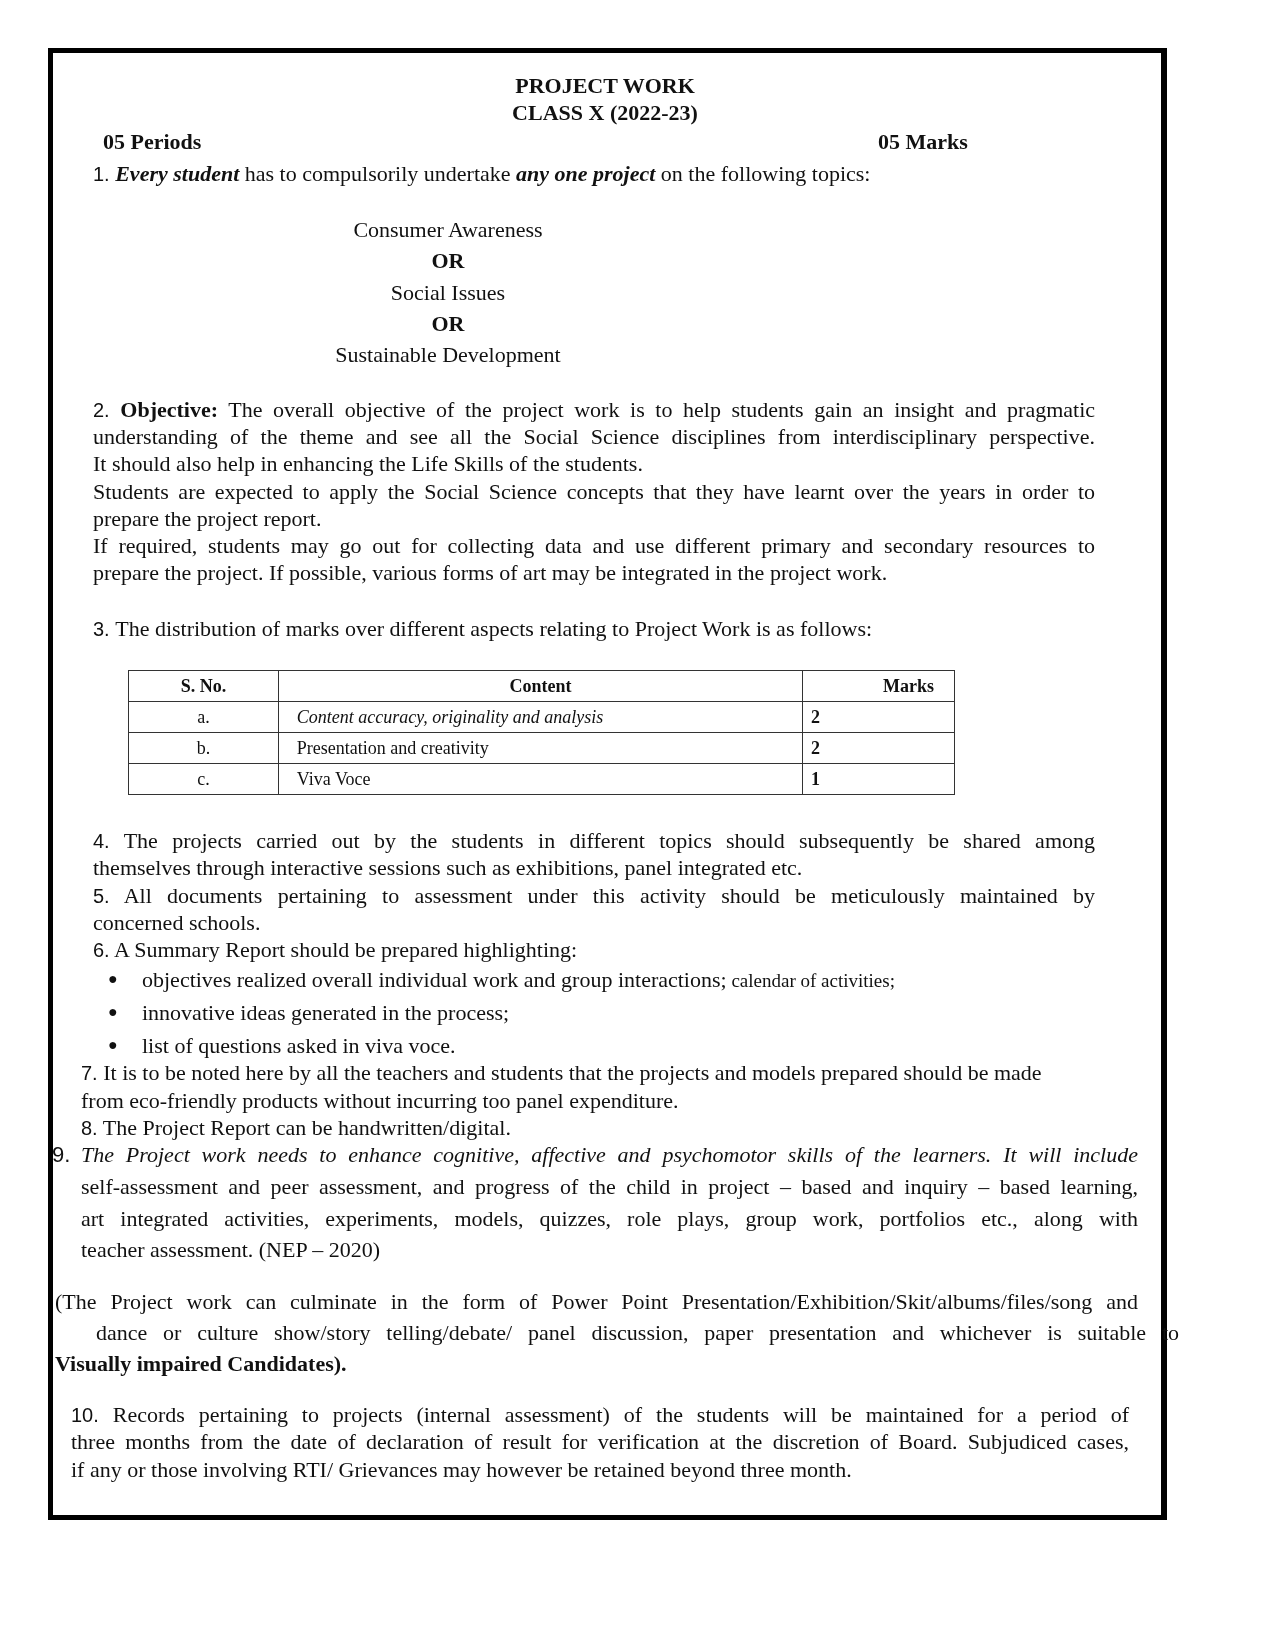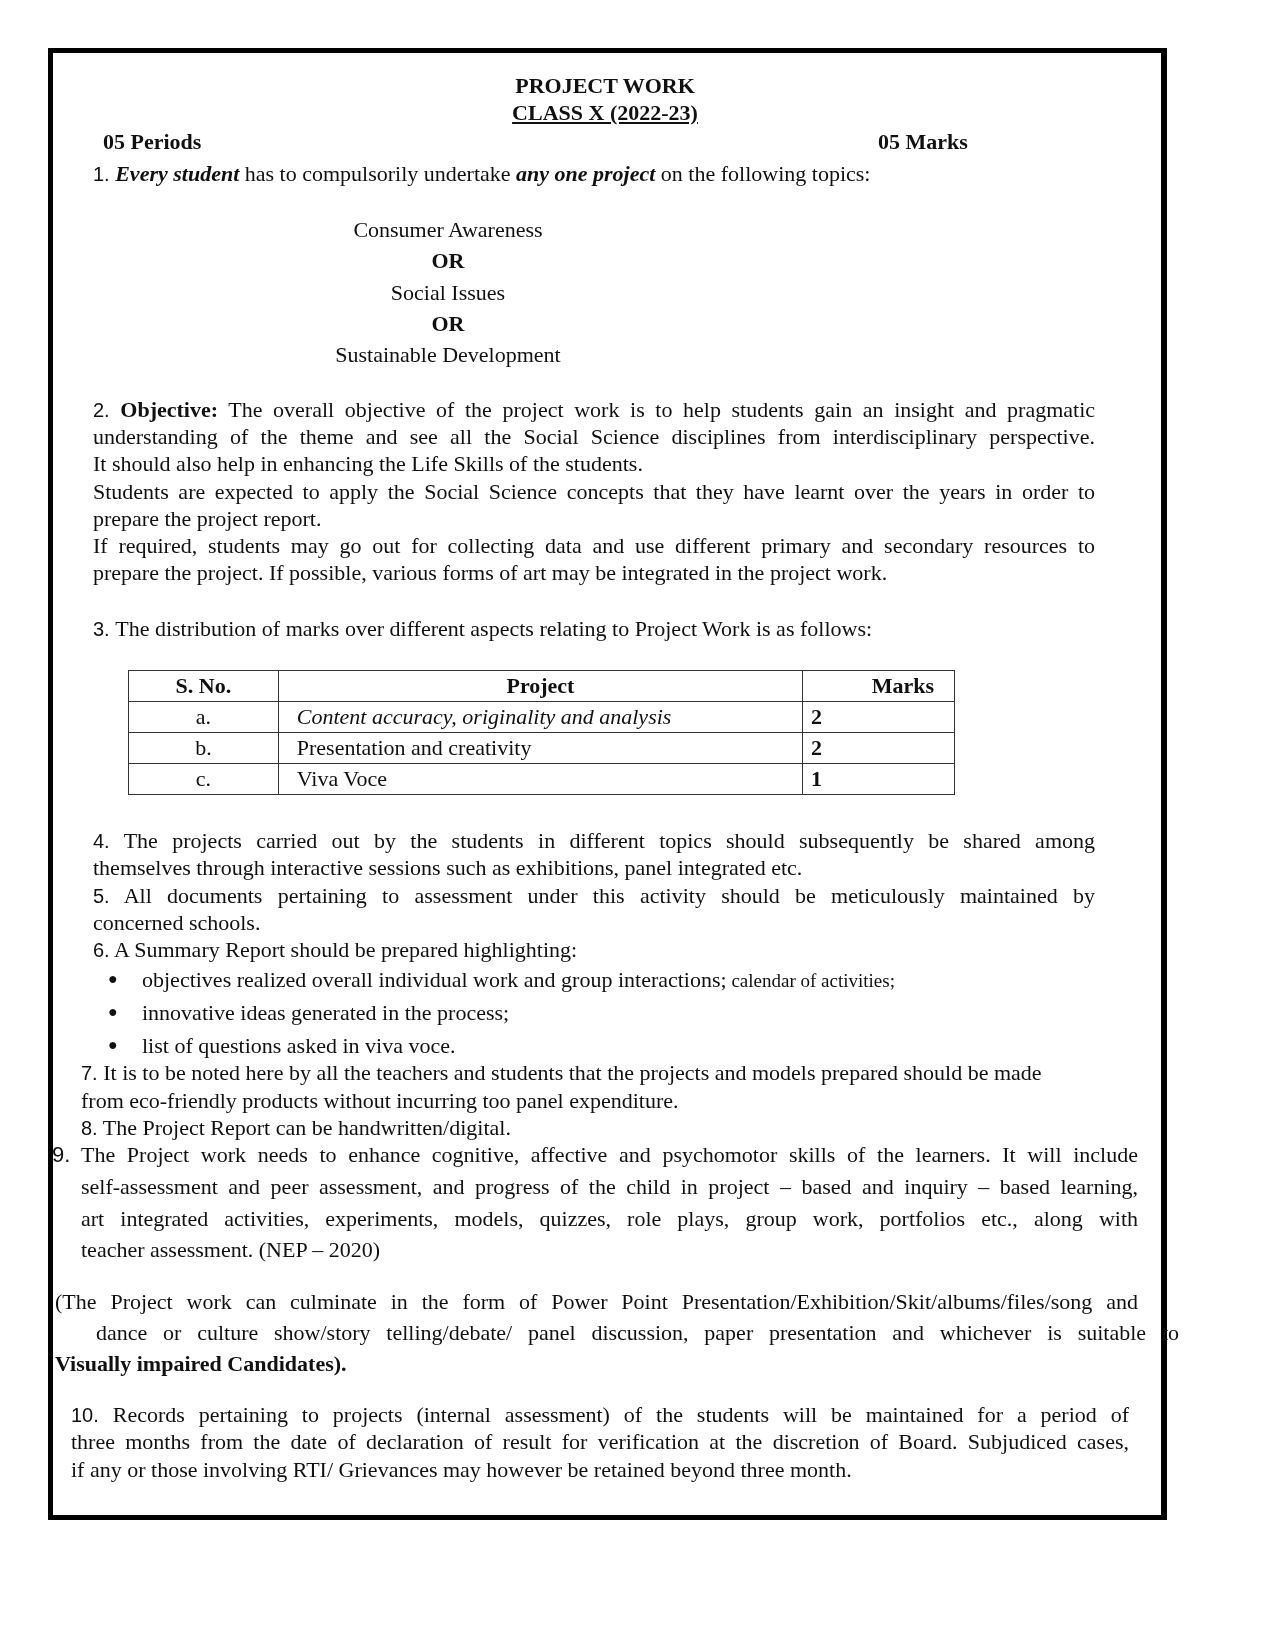--- a/index.html
+++ b/index.html
@@ -8,33 +8,33 @@
   .frame { position: absolute; left: 48px; top: 48px; width: 1108px; height: 1462px;
            border: 5px solid #000; border-right-width: 6px; }
   .abs { position: absolute; white-space: nowrap; }
   .t { font-size: 22px; line-height: 27px; }
   .b { font-weight: bold; }
   .bi { font-weight: bold; font-style: italic; }
   .num { font-family: "Liberation Sans", "DejaVu Sans", sans-serif; font-size: 20px; }
   .center { text-align: center; }
   .jline { text-align: justify; text-align-last: justify; white-space: normal; }
   table.marks { position: absolute; left: 128px; top: 670px; width: 827px;
-                border-collapse: collapse; font-size: 22px; }
+                border-collapse: collapse; font-size: 18px; }
   table.marks td, table.marks th { border: 1.5px solid #333; height: 30px; padding: 0 0 0 8px; }
   table.marks th { font-weight: bold; }
   .small { font-size: 19px; }
   .bullet { position: absolute; font-size: 16px; }
 </style>
 </head>
 <body>
 
 <div class="frame"></div>
 
 <div class="abs t b center" style="left:0;width:1210px;top:72px;">PROJECT WORK</div>
-<div class="abs t b center" style="left:0;width:1210px;top:99px;text-decoration:underline;">CLASS X (2022-23)</div>
+<div class="abs t b center" style="left:0;width:1210px;top:99px;">CLASS X (2022-23)</div>
 <div class="abs t b" style="left:103px;top:128px;">05 Periods</div>
 <div class="abs t b" style="left:878px;top:128px;">05 Marks</div>
 
 <div class="abs t" style="left:93px;top:160px;">
   <span class="num">1.</span>
   <span class="bi">Every student</span><span> has to compulsorily undertake </span><span class="bi">any one project</span><span> on the following topics:</span>
 </div>
 
 <div class="abs t center" style="left:248px;width:400px;top:216px;">Consumer Awareness</div>
 <div class="abs t b center" style="left:248px;width:400px;top:247px;">OR</div>
@@ -58,21 +58,21 @@
 
 <table class="marks">
   <colgroup>
     <col style="width:150px">
       <col style="width:525px">
       <col style="width:152px">
   </colgroup>
   <tbody>
       <tr>
     <th style="text-align:center;padding:0;">S. No.</th>
-    <th style="text-align:center;padding:0;">Project</th>
+    <th style="text-align:center;padding:0;">Content</th>
     <th style="text-align:right;padding-right:20px;">Marks</th>
   </tr>
   <tr>
     <td style="text-align:center;padding:0;">a.</td>
     <td style="padding-left:18px;font-style:italic;">Content accuracy, originality and analysis</td>
     <td class="b">2</td>
   </tr>
   <tr>
     <td style="text-align:center;padding:0;">b.</td>
     <td style="padding-left:18px;font-family:Liberation Serif, serif;">Presentation and creativity</td>
@@ -111,21 +111,21 @@
 <div class="abs t" style="left:81px;top:1059px;">
   <span class="num">7.</span> <span>It is to be noted here by all the teachers and students that the projects and models prepared should be made</span>
 </div>
 <div class="abs t" style="left:81px;top:1087px;">from eco-friendly products without incurring too panel expenditure.</div>
 
 <div class="abs t" style="left:81px;top:1114px;">
   <span class="num">8.</span> <span>The Project Report can be handwritten/digital.</span>
 </div>
 
 <div class="abs num" style="left:52px;top:1141px;font-size:22px;line-height:27px;">9.</div>
-<div class="abs t jline" style="left:81px;width:1057px;top:1141px;">The Project work needs to enhance cognitive, affective and psychomotor skills of the learners. It will include</div>
+<div class="abs t jline" style="left:81px;width:1057px;top:1141px;font-style:italic;">The Project work needs to enhance cognitive, affective and psychomotor skills of the learners. It will include</div>
 <div class="abs t jline" style="left:81px;width:1057px;top:1173px;">self-assessment and peer assessment, and progress of the child in project – based and inquiry – based learning,</div>
 <div class="abs t jline" style="left:81px;width:1057px;top:1205px;">art integrated activities, experiments, models, quizzes, role plays, group work, portfolios etc., along with</div>
 <div class="abs t" style="left:81px;top:1236px;">teacher assessment. (NEP – 2020)</div>
 
 <div class="abs t jline" style="left:55px;width:1083px;top:1288px;">(The Project work can culminate in the form of Power Point Presentation/Exhibition/Skit/albums/files/song and</div>
 <div class="abs t jline" style="left:55px;width:1083px;top:1319px;margin-left:41px;">dance or culture show/story telling/debate/ panel discussion, paper presentation and whichever is suitable to</div>
 <div class="abs t b" style="left:55px;top:1350px;">Visually impaired Candidates).</div>
 
 <div class="abs t jline" style="left:71px;width:1058px;top:1401px;">
   <span class="num">10.</span>&nbsp;<span>Records pertaining to projects (internal assessment) of the students will be maintained for a period of</span>

